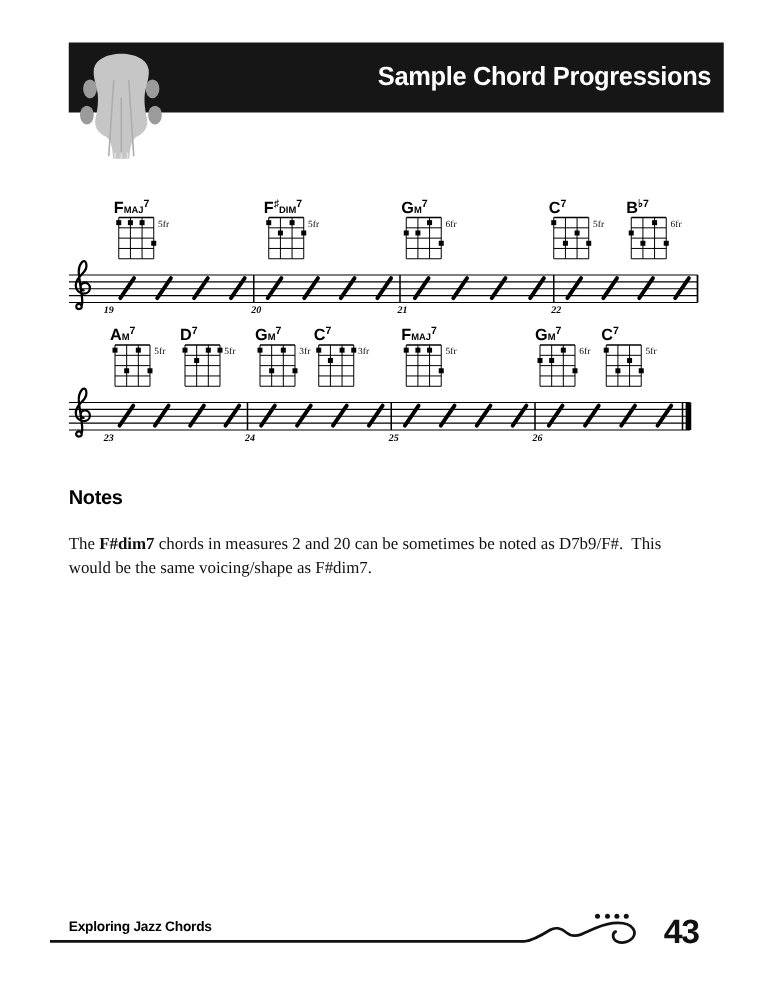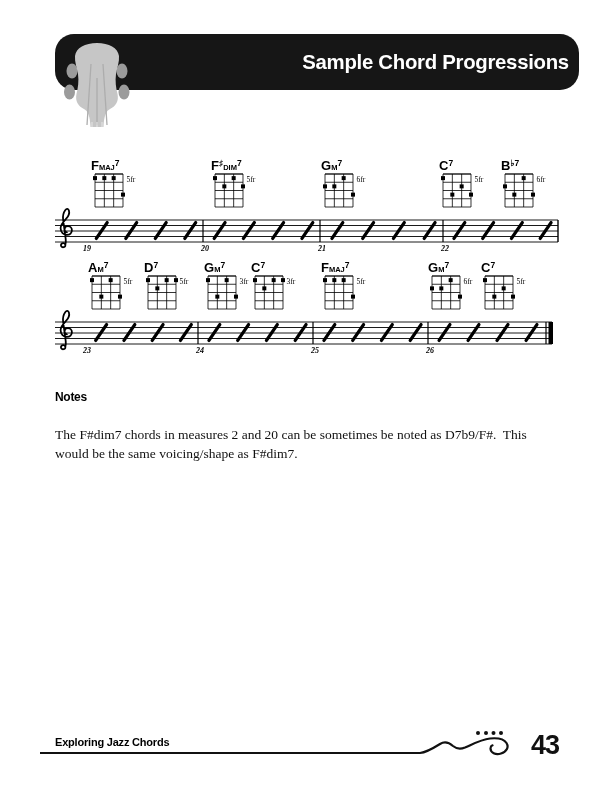--- a/index.html
+++ b/index.html
@@ -1,34 +1,34 @@
 <!DOCTYPE html>
 <html><head>
 <meta charset="utf-8">
 <style>
   html,body{margin:0;padding:0;background:#e8e8e8;}
   .page{position:relative;width:612px;height:792px;background:#ffffff;overflow:hidden;
         font-family:"Liberation Sans",sans-serif;}
   
   .header-bar{position:absolute;left:55px;top:34px;width:524px;height:56px;
               display:flex;align-items:center;justify-content:flex-end;padding-right:10px;
-              box-sizing:border-box;border-radius:19px;}
+              box-sizing:border-box;}
   .header-title{color:#fff;font-size:21px;font-weight:bold;letter-spacing:-0.3px;
                 transform:scaleX(0.97);transform-origin:right center;white-space:nowrap;}
   .headstock{position:absolute;left:64px;top:40px;width:66px;height:100px;}
   
   .system{position:absolute;left:55px;width:545px;height:102px;}
   #system-0{top:158px;}
   #system-1{top:260px;}
   
-  .notes-heading{position:absolute;left:55px;top:390px;font-size:12px;font-weight:bold;
+  .notes-heading{position:absolute;left:55px;top:390px;font-size:16px;font-weight:bold;
                  letter-spacing:-0.3px;color:#000;}
   .notes-para{position:absolute;left:55px;top:411px;width:500px;
               font-family:"Liberation Serif",serif;font-size:13.5px;line-height:1.42;color:#111;}
-  .notes-para .b{font-weight:normal;}
+  .notes-para .b{font-weight:bold;}
   
   .footer-title{position:absolute;left:55px;top:736px;font-size:11px;font-weight:bold;
                 letter-spacing:-0.2px;color:#000;}
   .footer-art{position:absolute;left:40px;top:726px;width:480px;height:36px;}
   .page-number{position:absolute;left:531px;top:730px;font-size:27px;font-weight:bold;
                color:#111;letter-spacing:-1px;text-align:center;}
 </style>
 </head>
 <body>
 

